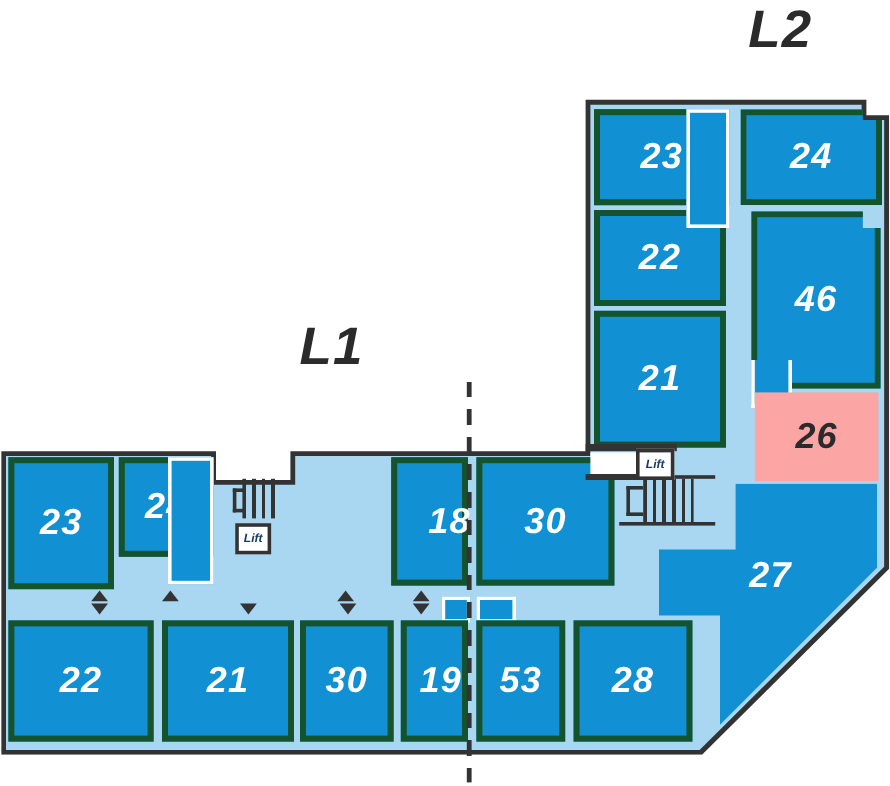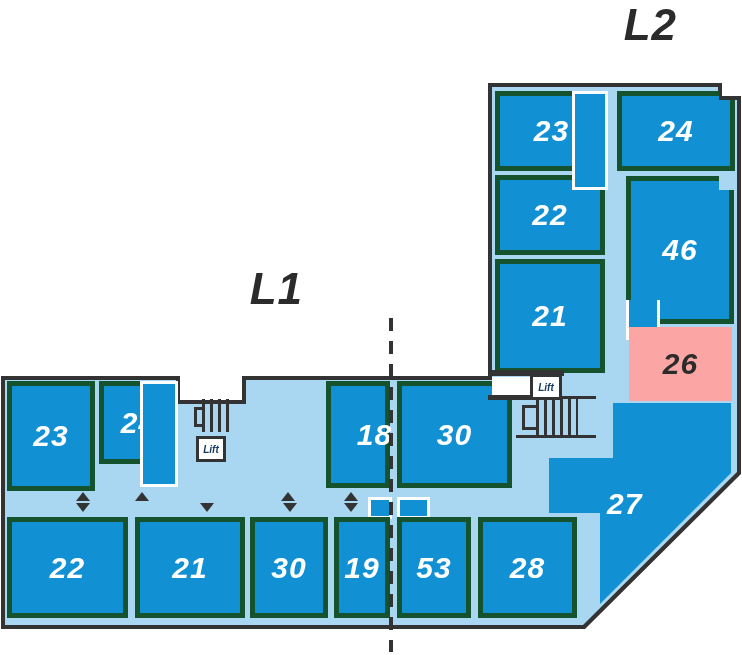--- a/index.html
+++ b/index.html
@@ -24,22 +24,22 @@
     position:absolute;background:var(--room_blue);
     border:5px solid #14532d;box-sizing:border-box;
     display:flex;align-items:center;justify-content:center;
     color:var(--number_text);
     font:italic 700 30px "Liberation Sans",sans-serif;letter-spacing:1px;
   }
   .lobe{position:absolute;background:var(--room_blue);border:3px solid #fff;box-sizing:border-box;}
   .room.white-room{background:#fca5a5;border:none;color:var(--dark_text);}
   .room27{position:absolute;background:var(--room_blue);
     clip-path:polygon(64px 0,182px 0,182px 70px,51px 201px,51px 110px,0 110px,0 55px,64px 55px);}
-  .room27 .num{position:absolute;left:58px;top:60px;width:70px;text-align:left;
-    color:var(--number_text);font:italic 700 30px "Liberation Sans",sans-serif;letter-spacing:1px;margin-top:24px;}
+  .room27 .num{position:absolute;left:58px;top:60px;width:70px;text-align:center;
+    color:var(--number_text);font:italic 700 30px "Liberation Sans",sans-serif;letter-spacing:1px;}
   .wall{position:absolute;background:var(--outline);}
   .recess{position:absolute;background:#fff;}
   .liftbox{
     position:absolute;background:#fff;border:3px solid var(--outline);box-sizing:border-box;
     display:flex;align-items:center;justify-content:center;
     color:var(--lift_text);font:italic 900 10px "Liberation Sans",sans-serif;
   }
   .stairs{position:absolute;}
   .stairs .rail{position:absolute;left:0;right:0;height:3px;background:var(--outline);}
   .stairs .rail.top{top:0;}
@@ -105,21 +105,21 @@
 
   <div class="room" style="left:7px;top:517px;width:121px;height:101px;">
     <span>22</span>
   </div>
   <div class="room" style="left:135px;top:517px;width:110px;height:101px;">
     <span>21</span>
   </div>
   <div class="room" style="left:250px;top:517px;width:78px;height:101px;">
     <span>30</span>
   </div>
-  <div class="room" style="left:334px;top:517px;width:56px;height:101px;">
+  <div class="room" style="left:334px;top:517px;width:56px;height:101px;justify-content:flex-end;">
     <span>19</span>
   </div>
   <div class="room" style="left:397px;top:517px;width:74px;height:101px;">
     <span>53</span>
   </div>
   <div class="room" style="left:478px;top:517px;width:99px;height:101px;align-items:center;">
     <span>28</span>
   </div>
 
   <div class="room27" style="left:549px;top:403px;width:182px;height:205px;">

